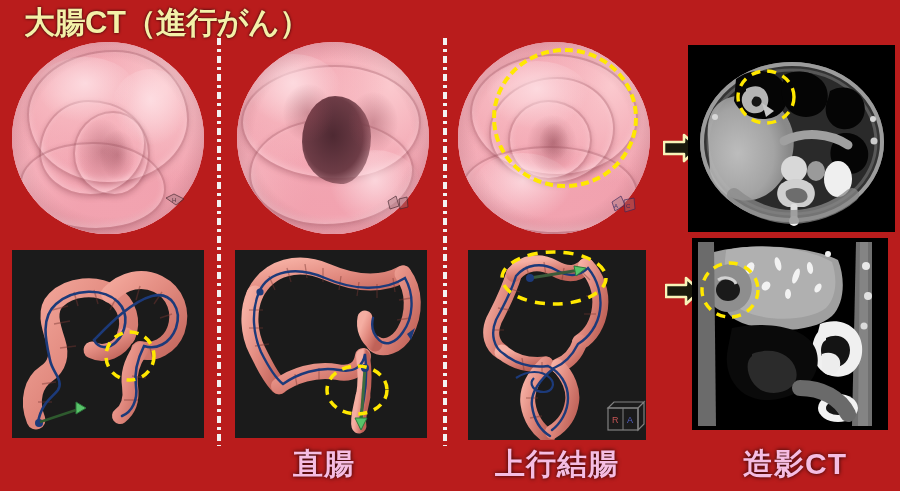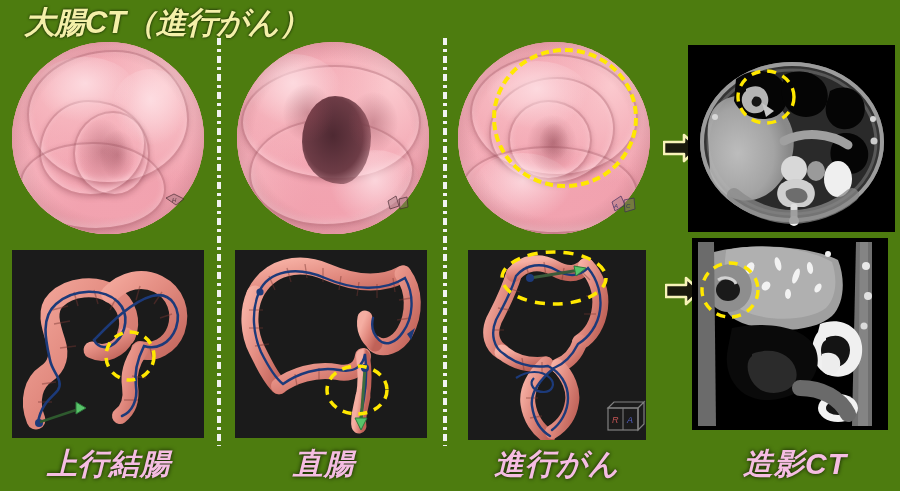--- a/index.html
+++ b/index.html
@@ -8,22 +8,21 @@
     width: 900px;
     height: 491px;
     overflow: hidden;
     font-family: "Liberation Sans", "DejaVu Sans", sans-serif;
   }
 
   #slide {
     position: relative;
     width: 900px;
     height: 491px;
-    background: #4d7c0f;
-    font-style: italic;
+    background: #b91c1c;
   }
 
   
   #title {
     position: absolute;
     left: 24px;
     top: 2px;
     font-size: 31px;
     font-weight: 700;
     letter-spacing: -0.5px;
@@ -238,21 +237,20 @@
                C62 38 92 38 106 52 C118 64 114 82 104 92 C96 100 86 98 82 90
                C94 78 118 52 140 46 C160 41 170 60 164 78 C158 94 144 100 132 96
                C126 108 122 122 124 136 C126 150 120 162 110 166" fill="none" stroke="#1c3a7a" stroke-width="2.6" stroke-linecap="round"></path>
       <circle cx="27" cy="173" r="4" fill="#1c3a7a"></circle>
       <polygon points="64,164 74,158 64,152" fill="#58c46a" stroke="#2d7a3c" stroke-width="1"></polygon>
       <path d="M28 172 L64 160" stroke="#2e5a2e" stroke-width="2.5" fill="none"></path>
       <circle cx="118" cy="106" r="24" fill="none" stroke="#ffe800" stroke-width="3.5" stroke-dasharray="9 7"></circle>
     </svg>
   </div>
 
-  <div class="caption" id="cap-1">上行結腸</div>
 
   <div class="endo-wrap" id="endo-2">
     <div class="endo">
       <div class="mucosa"></div>
       <div class="fold" style="left:2%;  top:12%; width:94%; height:60%; border-radius:52% 48% 46% 54% / 50% 50% 50% 50%;"></div>
       <div class="fold" style="left:6%;  top:40%; width:86%; height:56%; border-radius:48% 52% 54% 46% / 52% 48% 52% 48%;"></div>
       <div class="hi" style="left:4%;  top:6%;  width:50%; height:38%;"></div>
       <div class="hi" style="left:48%; top:56%; width:48%; height:40%;"></div>
       <div class="lumen" style="left:34%; top:28%; width:36%; height:46%;"></div>
       <div class="shade" style="left:24%; top:22%; width:26%; height:30%;"></div>
@@ -390,21 +388,21 @@
       <g class="orient-cube" transform="translate(140,158)">
         <rect x="0" y="0" width="30" height="22" fill="none" stroke="#8b8b8b" stroke-width="1.2"></rect>
         <path d="M0 0 L6 -6 L36 -6 L30 0 Z M30 0 L36 -6 L36 16 L30 22 Z" fill="none" stroke="#8b8b8b" stroke-width="1.2"></path>
         <line x1="15" y1="0" x2="15" y2="22" stroke="#8b8b8b" stroke-width="1"></line>
         <text x="4" y="15" font-size="9" fill="#d85a5a" font-family="'Liberation Sans',sans-serif">R</text>
         <text x="19" y="15" font-size="9" fill="#5a6ad8" font-family="'Liberation Sans',sans-serif">A</text>
       </g>
     </svg>
   </div>
 
-  <div class="caption" id="cap-3">進行がん</div>
+  <div class="caption" id="cap-3">上行結腸</div>
 
   <svg class="arrow-icon" id="arrow-1" viewBox="0 0 36 30">
     <path d="M1 9 L21 9 L21 2 L35 15 L21 28 L21 21 L1 21 Z" fill="#1a1a0d" stroke="#f7f3b8" stroke-width="2.6" stroke-linejoin="round"></path>
   </svg>
 
   <svg class="arrow-icon" id="arrow-2" viewBox="0 0 36 30">
     <path d="M1 9 L21 9 L21 2 L35 15 L21 28 L21 21 L1 21 Z" fill="#1a1a0d" stroke="#f7f3b8" stroke-width="2.6" stroke-linejoin="round"></path>
   </svg>
 
   <div class="ct-panel" id="ct-axial">

